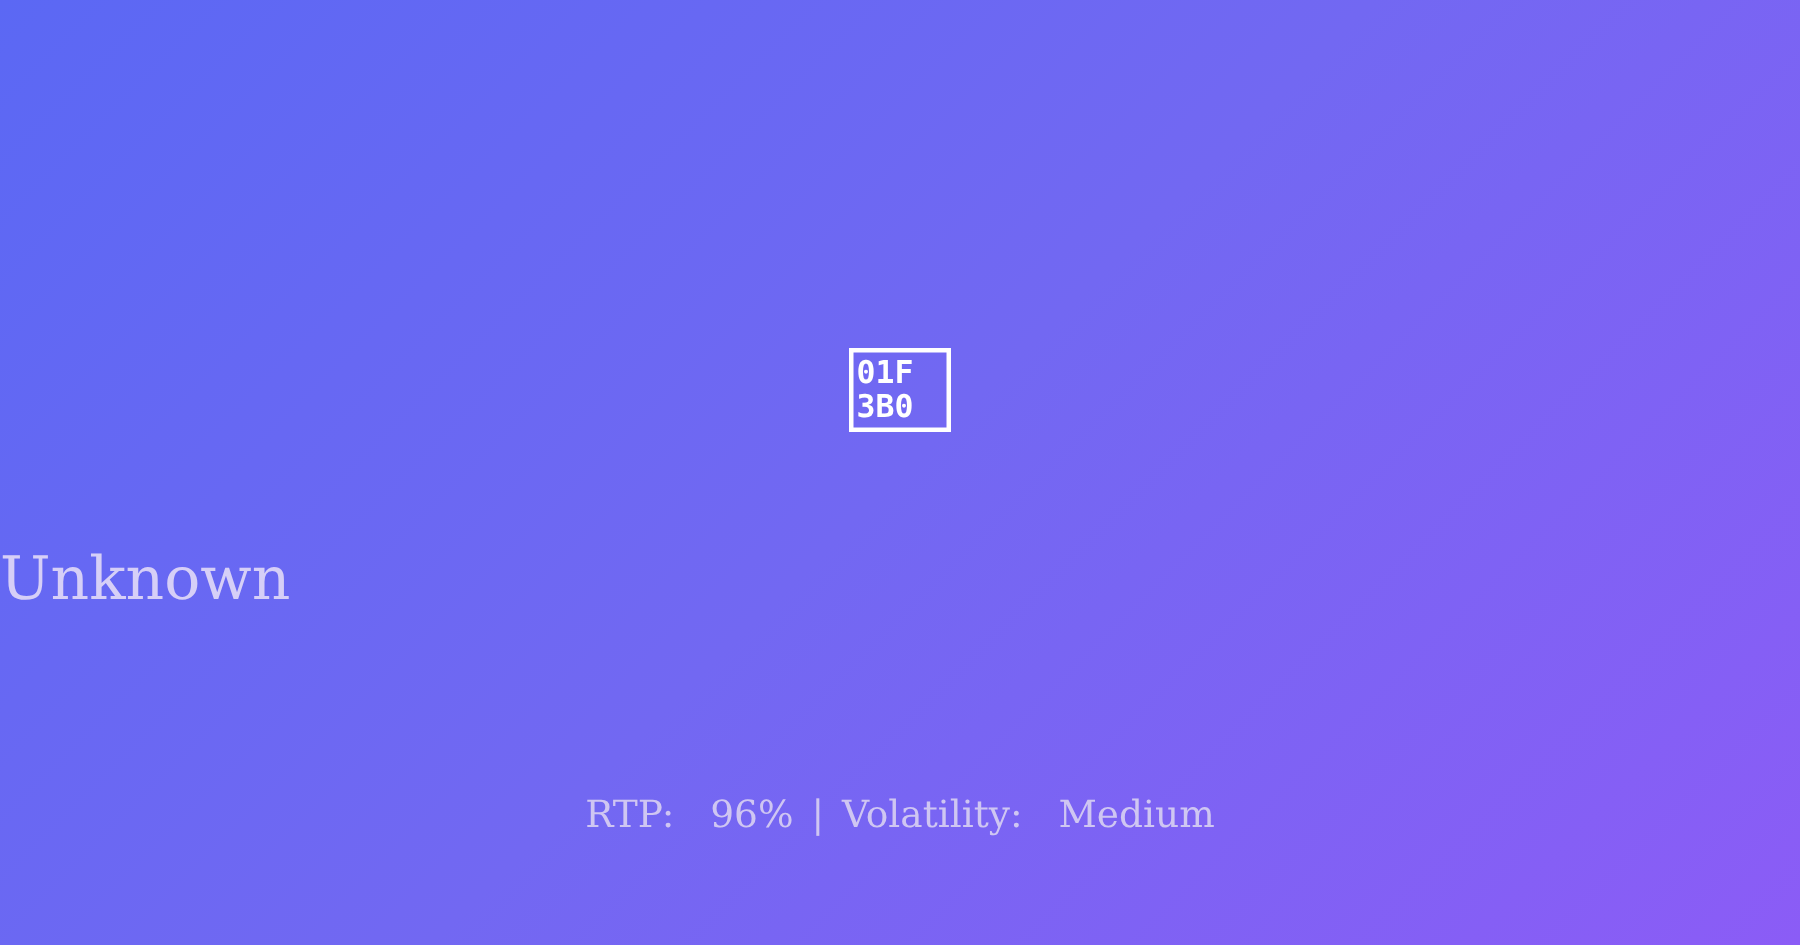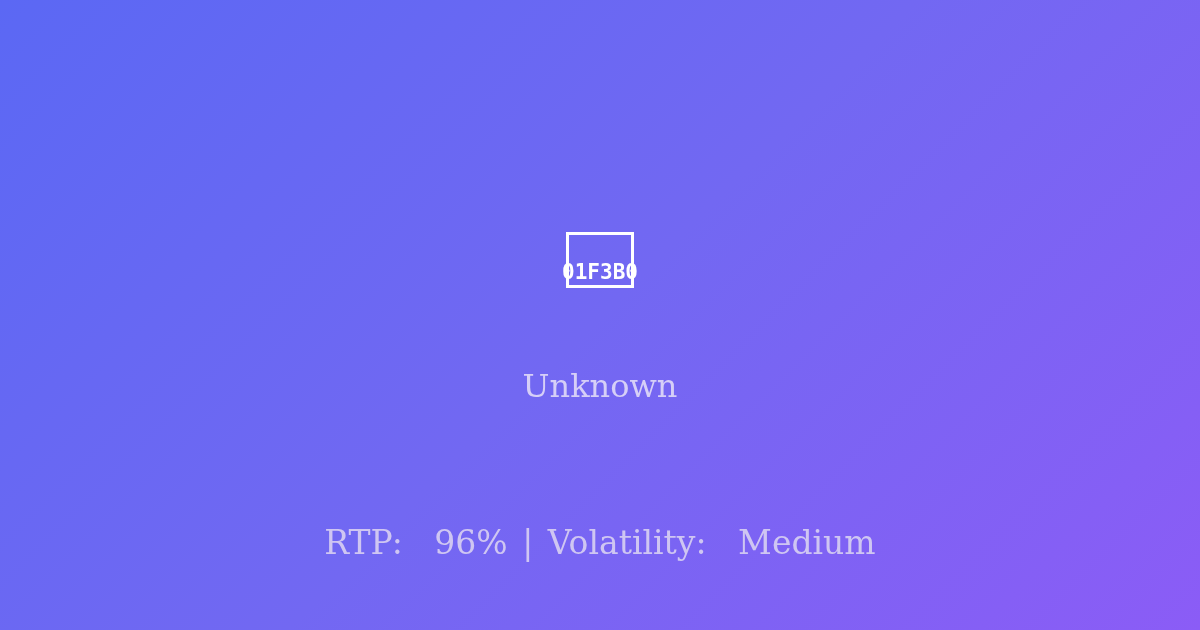--- a/index.html
+++ b/index.html
@@ -37,22 +37,22 @@
     align-items: flex-end;
     justify-content: center;
     gap: 26px;
   }
 
   .tofu-box {
     width: 68px;
     height: 56px;
     border: 3px solid #ffffff;
     display: flex;
-    flex-direction: row;
-    align-items: flex-end;
+    flex-direction: column;
+    align-items: flex-start;
     justify-content: center;
     flex: none;
     line-height: 1;
     padding: 1px 2px;
     margin-bottom: 4px;
   }
 
   .tofu-row {
     font-family: "DejaVu Sans Mono", "Liberation Mono", monospace;
     font-size: 21px;
@@ -72,38 +72,37 @@
     letter-spacing: 0.5px;
     white-space: nowrap;
   }
 
   
   .provider {
     position: absolute;
     left: 0;
     right: 0;
     top: 362px;
-    text-align: center;
     font-family: "DejaVu Serif", "Liberation Serif", serif;
     font-weight: 400;
-    font-size: 32px;
+    font-size: 40px;
     line-height: 48px;
     color: #d6cff7;
   }
 
   
   .meta {
     position: absolute;
     left: 0;
     right: 0;
     top: 528px;
     text-align: center;
     font-family: "DejaVu Serif", "Liberation Serif", serif;
     font-weight: 400;
-    font-size: 33px;
+    font-size: 25px;
     line-height: 30px;
     color: #cfc6f2;
     white-space: nowrap;
   }
 
   .meta-sep { padding: 0 4px; }
 </style>
 </head>
 <body>
 

